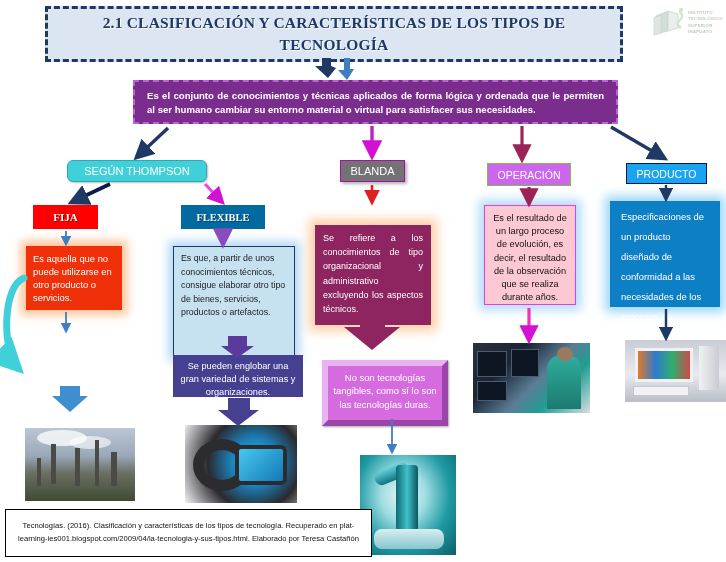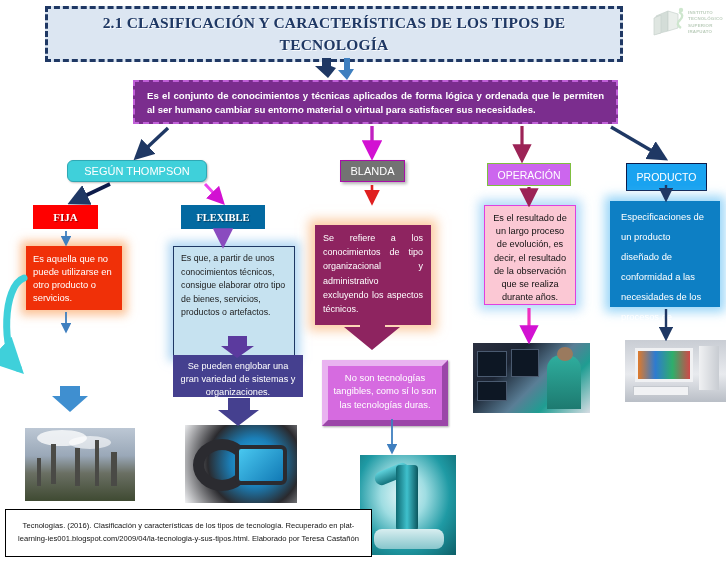--- a/index.html
+++ b/index.html
@@ -69,21 +69,21 @@
     background:#737373; border:1px solid #a80ea8;
     color:#ffffff; font-size:11px;
     box-shadow:2px 2px 3px rgba(0,0,0,.3);
   }
   #cat-operacion{
     left:487px; top:163px; width:84px; height:23px;
     background:#cc66ee; border:1px solid #7fbf3f;
     color:#ffffff; font-size:10.5px;
   }
   #cat-producto{
-    left:626px; top:163px; width:81px; height:28px;
+    left:626px; top:163px; width:81px; height:21px;
     background:#1aa3f0; border:1.5px solid #0b1a4a;
     color:#ffffff; font-size:10.5px;
   }
 
   
   #sub-fija{
     left:33px; top:205px; width:65px; height:24px;
     background:#ff0000;
     color:#ffffff; font-family:"Liberation Serif", serif;
     font-weight:bold; font-size:11px;

